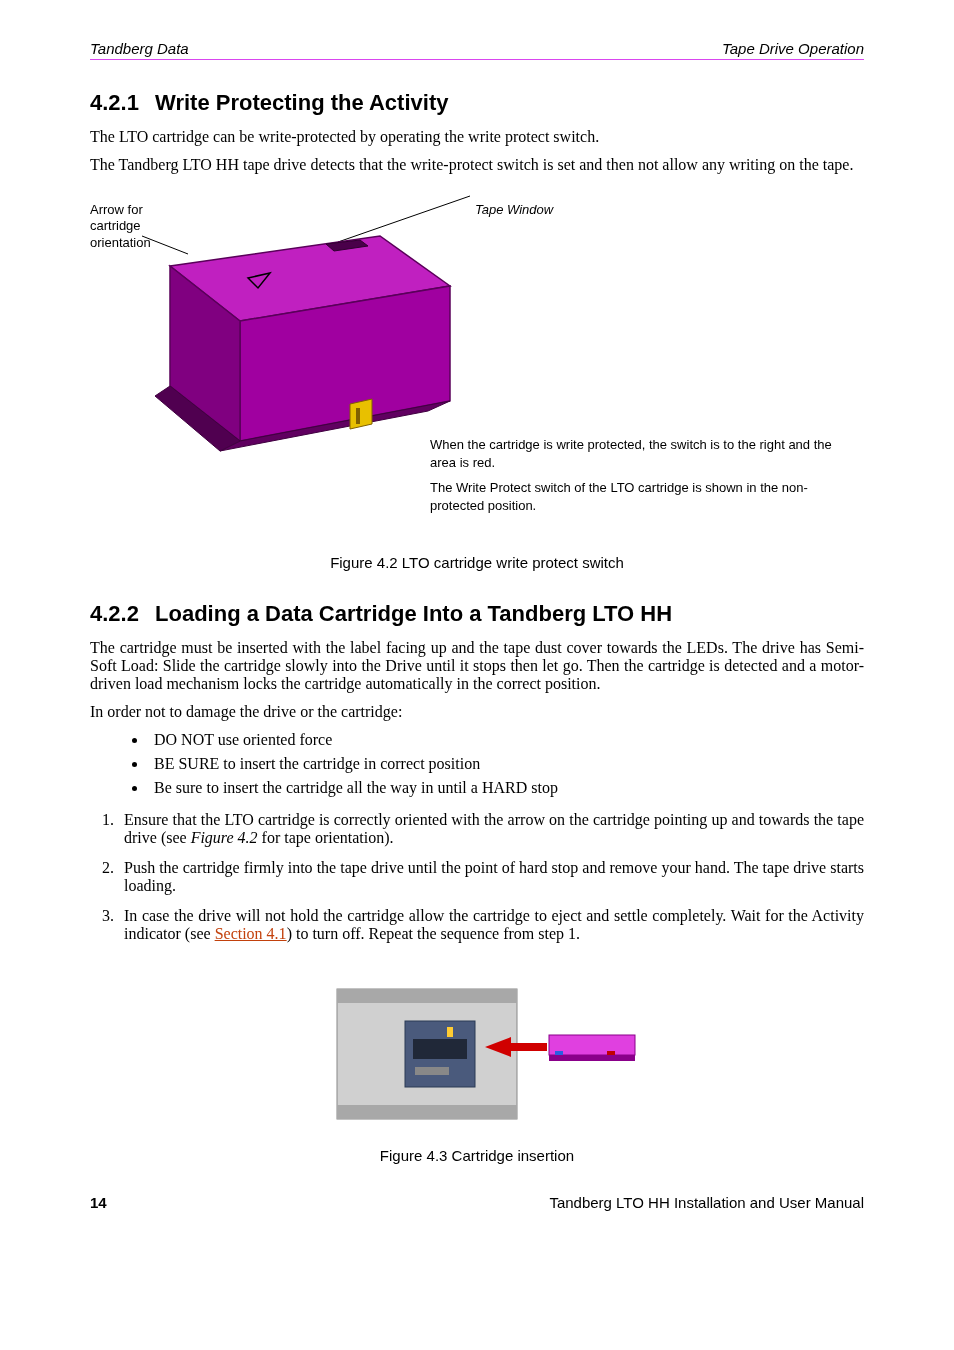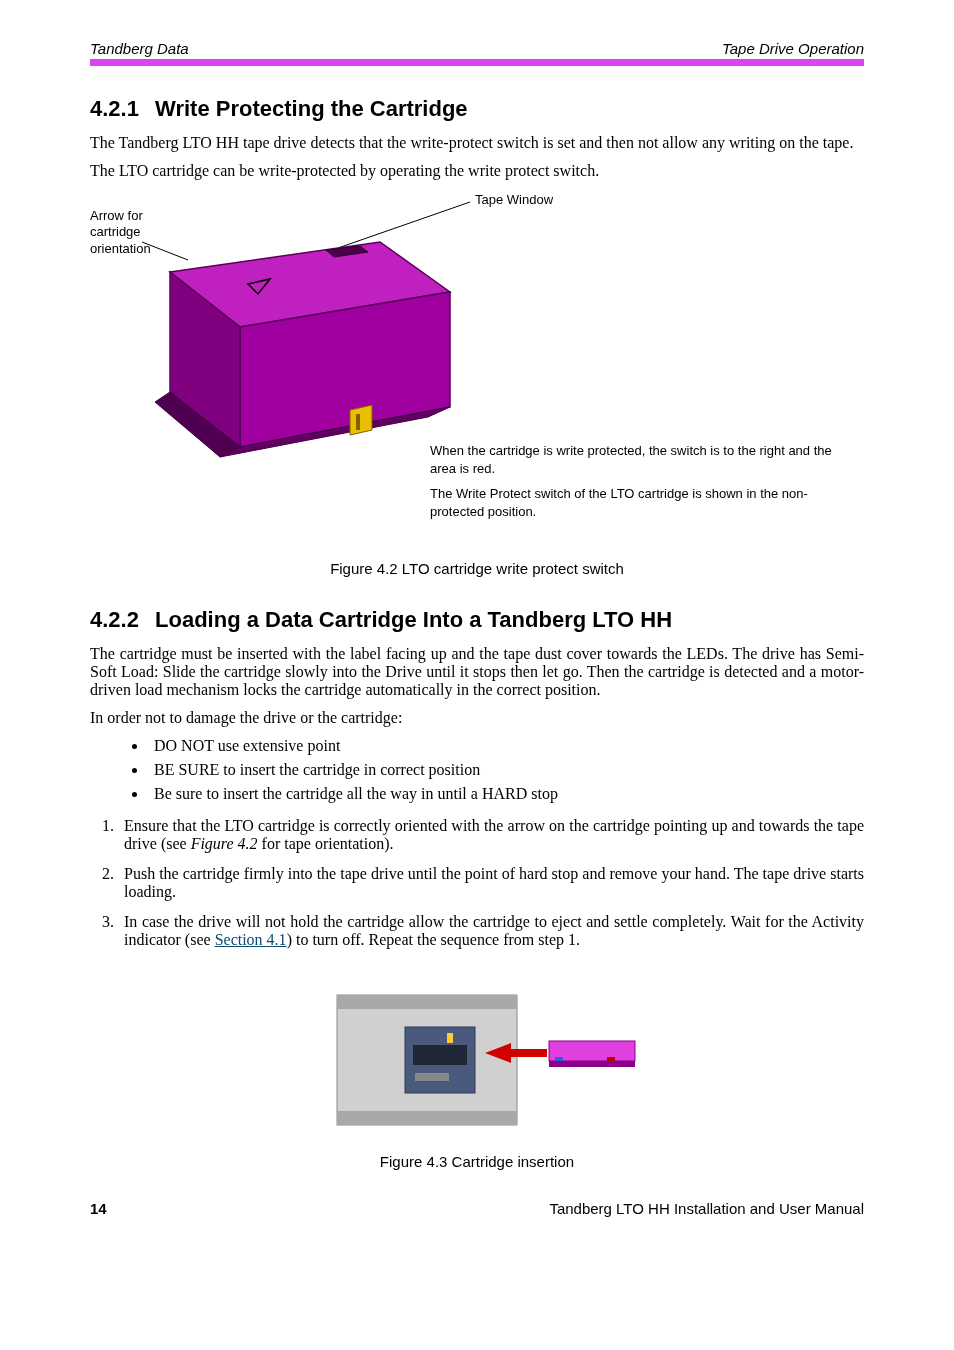--- a/index.html
+++ b/index.html
@@ -14,21 +14,21 @@
     padding: 40px 90px 40px 90px;
     box-sizing: border-box;
     width: 954px;
   }
   .running-head {
     display: flex;
     justify-content: space-between;
     font-style: italic;
     font-family: Arial, Helvetica, sans-serif;
     font-size: 15px;
-    border-bottom: 7px solid #d946ef;
+    border-bottom: 1px solid #d946ef;
     padding-bottom: 2px;
     margin-bottom: 28px;
   }
   h2.section-title {
     font-family: Arial, Helvetica, sans-serif;
     font-size: 22px;
     font-weight: bold;
     margin: 30px 0 12px 0;
   }
   .section-num {
@@ -82,21 +82,21 @@
   }
   ul.bullets li { margin: 6px 0; padding-left: 6px; }
   ol.steps {
     list-style: decimal;
     margin: 10px 0 16px 28px;
     padding: 0;
     font-size: 16px;
     text-align: justify;
   }
   ol.steps li { margin: 12px 0; padding-left: 6px; }
-  a.xref { color: #0c4a6e; text-decoration: underline; }
+  a.xref { color: #c2410c; text-decoration: underline; }
   .fig-italic { font-style: italic; }
   .fig2 {
     display: flex;
     justify-content: center;
     margin: 14px 0 6px 0;
   }
   .footer {
     display: flex;
     justify-content: space-between;
     font-family: Arial, Helvetica, sans-serif;
@@ -110,34 +110,34 @@
 
 <div class="page">
 
   <div class="running-head">
     <span>Tandberg Data</span>
     <span>Tape Drive Operation</span>
   </div>
 
   <h2 class="section-title">
     <span class="section-num">4.2.1</span>
-    <span>Write Protecting the Cartridge</span>
+    <span>Write Protecting the Activity</span>
   </h2>
 
+  <p class="body">The LTO cartridge can be write-protected by operating the write protect switch.</p>
   <p class="body">The Tandberg LTO HH tape drive detects that the write-protect switch is set and then not allow any writing on the tape.</p>
-  <p class="body">The LTO cartridge can be write-protected by operating the write protect switch.</p>
 
   <div class="figure-wrap">
     <div class="fig1">
 
       <div class="ann" style="left:0px; top:16px; white-space:pre;">Arrow for
 cartridge
 orientation</div>
 
-      <div class="ann" style="left:385px; top:0px;">Tape Window</div>
+      <div class="ann" style="left:385px; top:16px;font-style:italic;">Tape Window</div>
 
       <svg width="770" height="360" style="position:absolute;left:0;top:0;">
         <line x1="52" y1="50" x2="98" y2="68" stroke="#000" stroke-width="1"></line>
         <line x1="380" y1="10" x2="248" y2="56" stroke="#000" stroke-width="1"></line>
       </svg>
 
       <svg class="cartridge-svg" width="320" height="230">
         <polygon points="20,40 230,10 300,60 90,95" fill="#c020c0" stroke="#5a005a" stroke-width="1.5"></polygon>
         <polygon points="90,95 300,60 300,175 90,215" fill="#a000a0" stroke="#5a005a" stroke-width="1.5"></polygon>
         <polygon points="20,40 90,95 90,215 20,160" fill="#800080" stroke="#5a005a" stroke-width="1.5"></polygon>
@@ -163,21 +163,21 @@
 
   <h2 class="section-title">
     <span class="section-num">4.2.2</span>
     <span>Loading a Data Cartridge Into a Tandberg LTO HH</span>
   </h2>
 
   <p class="body">The cartridge must be inserted with the label facing up and the tape dust cover towards the LEDs. The drive has Semi-Soft Load: Slide the cartridge slowly into the Drive until it stops then let go. Then the cartridge is detected and a motor-driven load mechanism locks the cartridge automatically in the correct position.</p>
   <p class="body">In order not to damage the drive or the cartridge:</p>
 
   <ul class="bullets">
-    <li>DO NOT use extensive point</li>
+    <li>DO NOT use oriented force</li>
     <li>BE SURE to insert the cartridge in correct position</li>
     <li>Be sure to insert the cartridge all the way in until a HARD stop</li>
   </ul>
 
   <ol class="steps">
     <li>
       <span>Ensure that the LTO cartridge is correctly oriented with the arrow on the cartridge pointing up and towards the tape drive (see </span><span class="fig-italic">Figure 4.2</span><span> for tape orientation).</span>
     </li>
     <li>
       <span>Push the cartridge firmly into the tape drive until the point of hard stop and remove your hand. The tape drive starts loading.</span>

